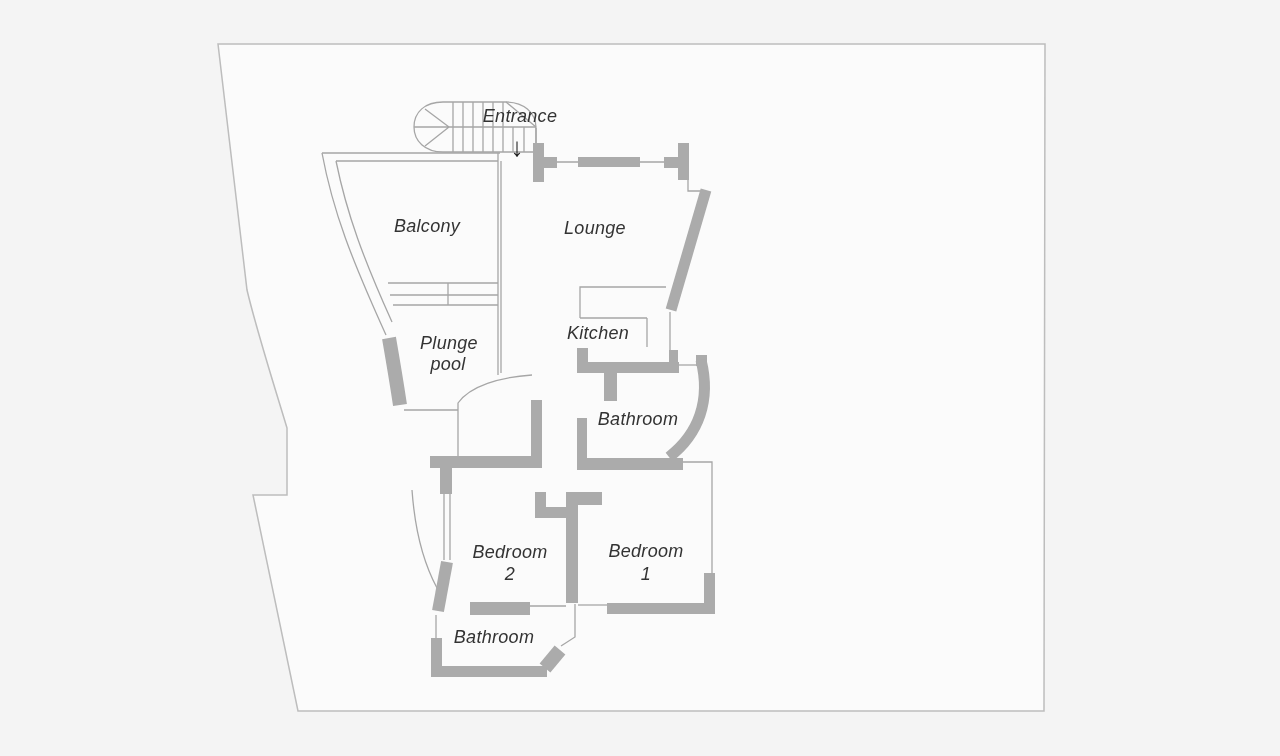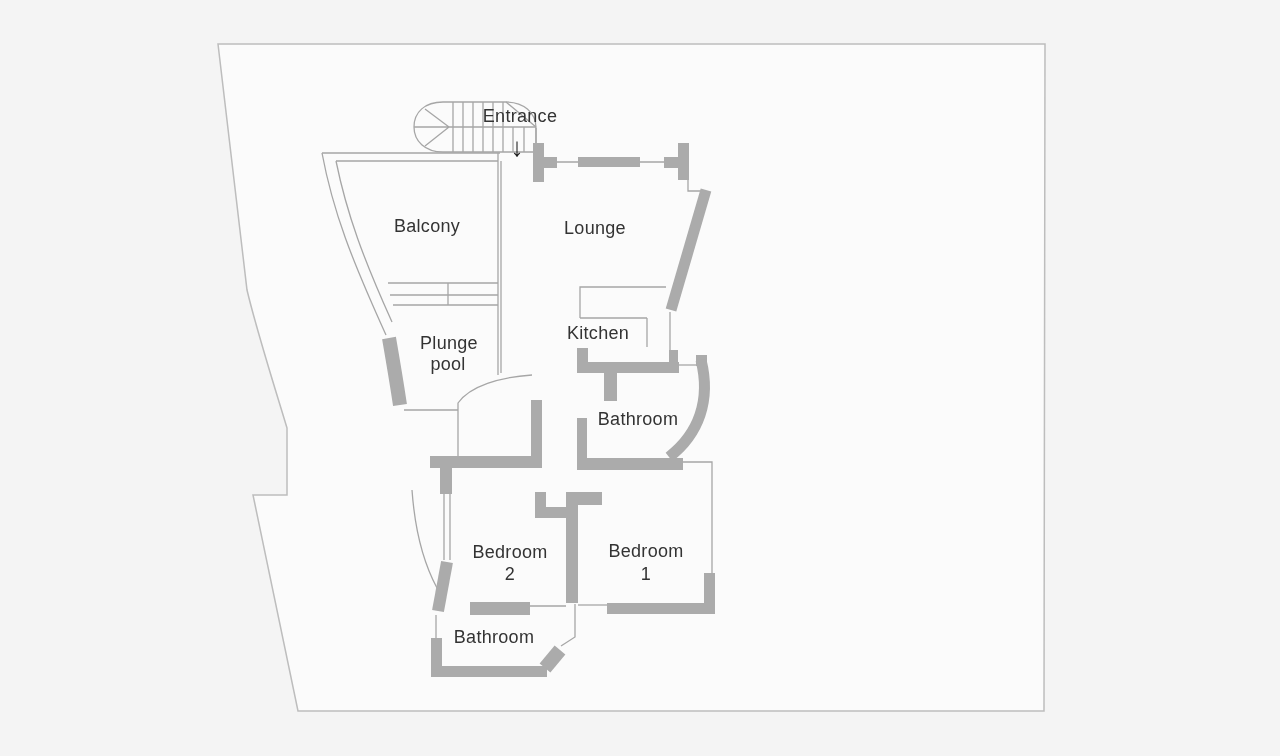--- a/index.html
+++ b/index.html
@@ -2,21 +2,21 @@
 <html><head>
 <meta charset="utf-8">
 <style>
   html,body{margin:0;padding:0;}
   body{
     width:1280px;height:756px;
     background:#f4f4f4;
     font-family:"Liberation Sans", sans-serif;
     overflow:hidden;
   }
-  .stage{position:relative;width:1280px;height:728px;}
+  .stage{position:relative;width:1280px;height:728px;font-style:italic;}
   svg{position:absolute;left:0;top:0;display:block;}
   text{
     font-family:"Liberation Sans", sans-serif;
     font-size:18px;
     fill:#333333;
     letter-spacing:0.3px;
   }
   text.arrow{font-size:26px;fill:#1f1f1f;letter-spacing:0;}
   .thin{stroke:#a6a6a6;stroke-width:1.3;fill:none;}
   .boundary{fill:#fbfbfb;stroke:#bdbdbd;stroke-width:1.5;}

